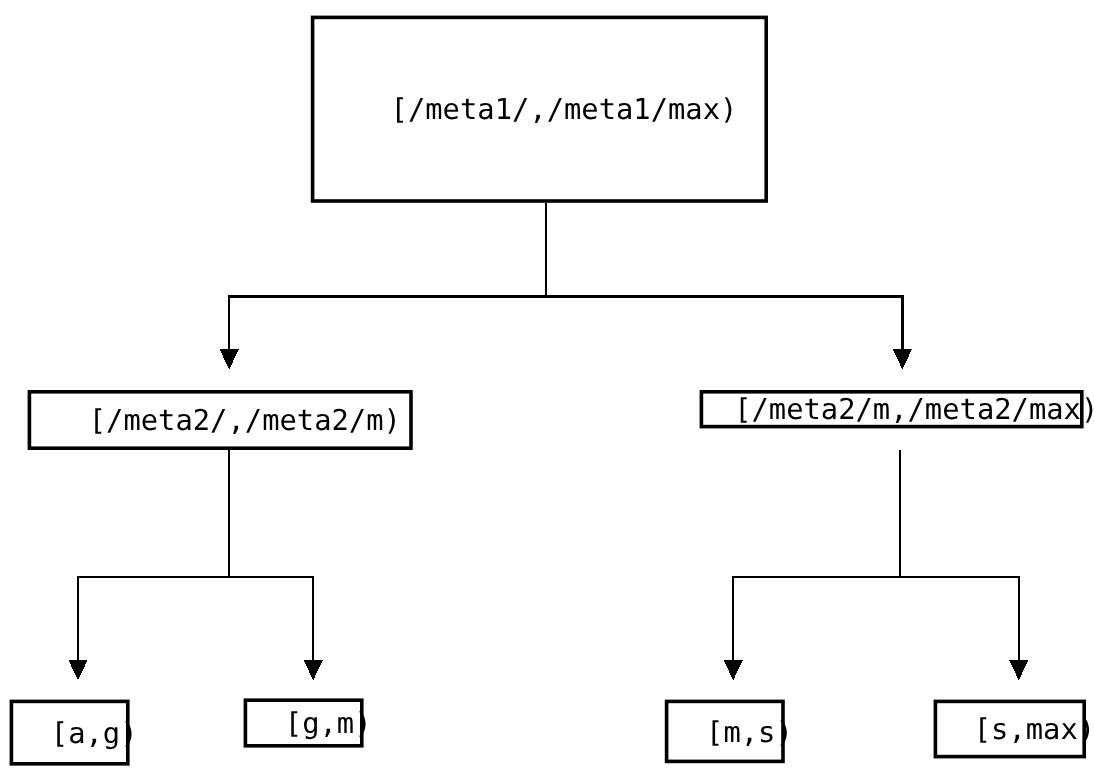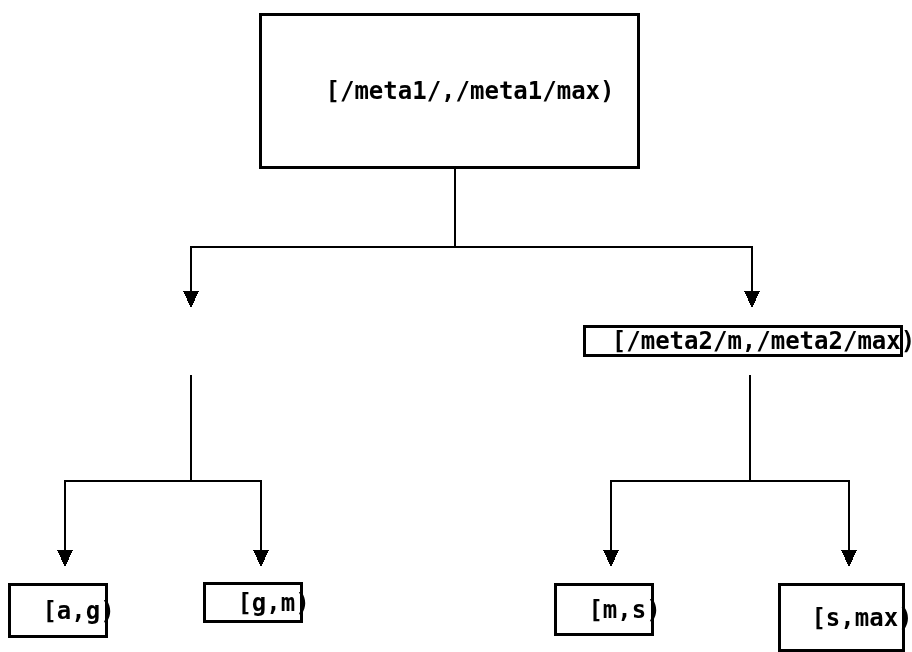--- a/index.html
+++ b/index.html
@@ -30,32 +30,32 @@
   }
   .node {
     position: absolute;
     box-sizing: border-box;
     border: 3px solid #000000;
     background: #ffffff;
     display: flex;
     align-items: center;
     justify-content: center;
     font-size: 24px;
-    font-weight: 700;
+    font-weight: 400;
     color: #000000;
     white-space: nowrap;
     padding-left: 41px;
   }
   #n-root        { left: 259px; top: 13px;  width: 381px; height: 156px; }
   #n-left        { left: 23px;  top: 325px; width: 321px; height: 50px;  }
   #n-right       { left: 583px; top: 325px; width: 320px; height: 32px;  }
   #n-left-left   { left: 8px;   top: 583px; width: 100px; height: 55px; align-items: center;  }
   #n-left-right  { left: 203px; top: 582px; width: 100px; height: 41px;  }
   #n-right-left  { left: 554px; top: 583px; width: 100px; height: 53px;  }
-  #n-right-right { left: 778px; top: 583px; width: 127px; height: 69px;  }
+  #n-right-right { left: 778px; top: 583px; width: 127px; height: 49px;  }
 </style>
 </head>
 <body>
 
 <div id="diagram">
 
   <svg id="edges" width="912" height="652" viewBox="0 0 912 652" shape-rendering="crispEdges">
     <g>
       <line x1="455" y1="169" x2="455" y2="248"></line>
       <line x1="190" y1="247" x2="753" y2="247"></line>
@@ -79,20 +79,23 @@
       <line x1="849" y1="480" x2="849" y2="552"></line>
       <polygon points="603,550 619,550 611,567"></polygon>
       <polygon points="841,550 857,550 849,567"></polygon>
     </g>
   </svg>
 
   <div class="node" id="n-root">
     <span>[/meta1/,/meta1/max)</span>
   </div>
 
+  <div class="node" id="n-left">
+    <span>[/meta2/,/meta2/m)</span>
+  </div>
 
   <div class="node" id="n-right">
     <span>[/meta2/m,/meta2/max)</span>
   </div>
 
   <div class="node" id="n-left-left">
     <span>[a,g)</span>
   </div>
 
   <div class="node" id="n-left-right">

